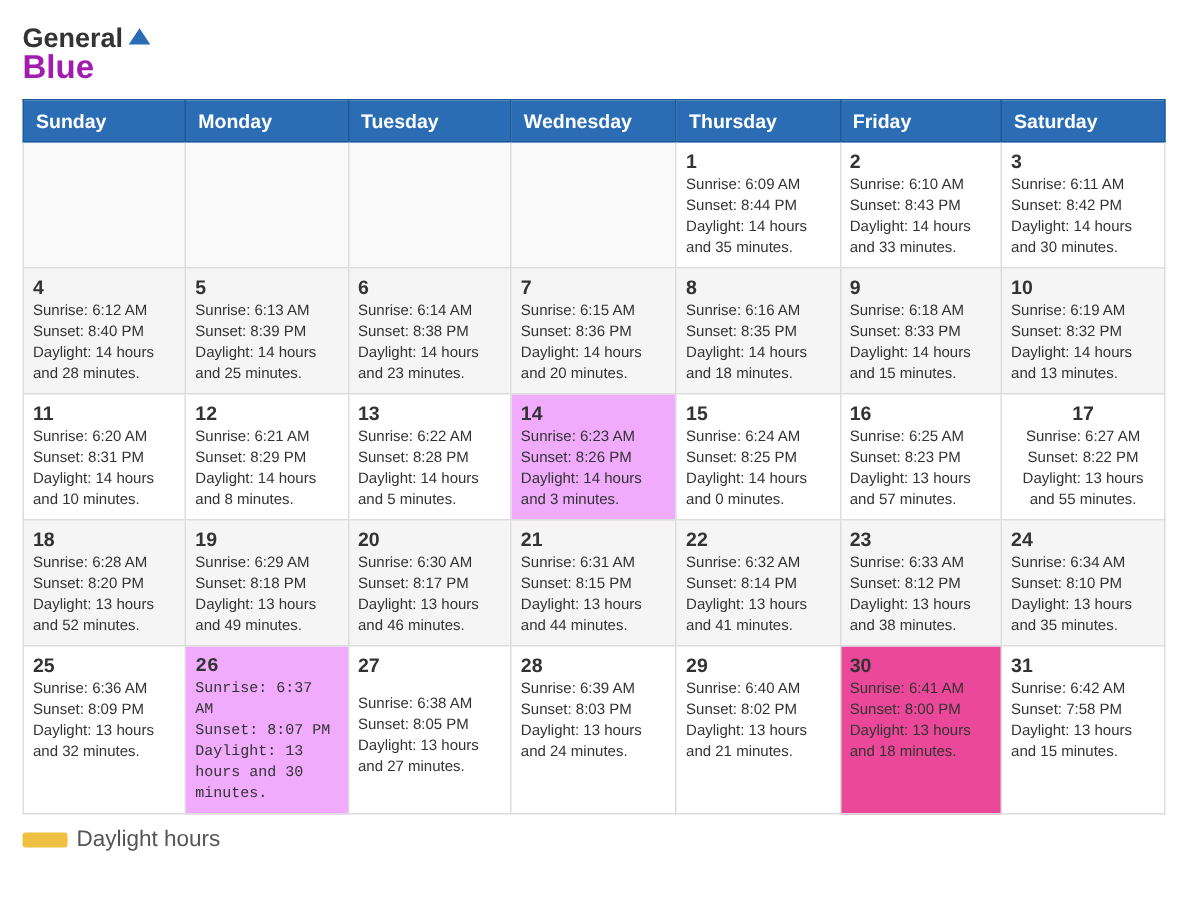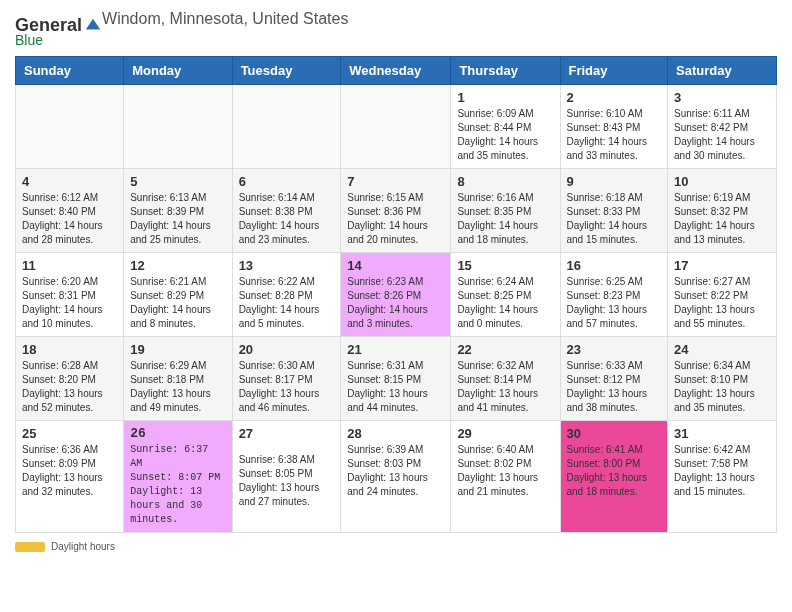--- a/index.html
+++ b/index.html
@@ -25,23 +25,23 @@
     .logo-text {
       display: flex;
       align-items: center;
     }
     .logo-general {
       font-size: 18px;
       font-weight: bold;
       color: #333;
     }
     .logo-blue {
-      font-size: 14px;
-      font-weight: normal;
-      color: #15803d;
+      font-size: 22px;
+      font-weight: bold;
+      color: #a21caf;
     }
     .logo-icon {
       width: 18px;
       height: 18px;
       margin-left: 2px;
     }
     .title-section {
       text-align: right;
     }
     .main-title {
@@ -93,21 +93,21 @@
     .day-info {
       font-size: 10px;
       color: #333;
       line-height: 1.4;
     }
     .empty-cell {
       background: #f9f9f9 !important;
     }
     .footer-note {
       margin-top: 8px;
-      font-size: 10px;
+      font-size: 15px;
       color: #555;
       display: flex;
       align-items: center;
       gap: 6px;
     }
     .daylight-bar {
       display: inline-block;
       width: 30px;
       height: 10px;
       background: #f0c040;
@@ -121,21 +121,20 @@
   <div class="logo">
     <div class="logo-text">
       <span class="logo-general">General</span>
       <svg class="logo-icon" viewBox="0 0 20 20">
         <polygon points="10,2 18,14 2,14" fill="#2a6db5"></polygon>
       </svg>
     </div>
     <span class="logo-blue" style="margin-top:-4px;">Blue</span>
   </div>
   <div class="title-section">
-    <div class="subtitle">Windom, Minnesota, United States</div>
   </div>
 </div>
 
 <table class="calendar">
   <thead>
     <tr>
       <th>Sunday</th>
       <th>Monday</th>
       <th>Tuesday</th>
       <th>Wednesday</th>
@@ -243,21 +242,21 @@
           <div class="day-info" style="white-space: pre-line;">Sunrise: 6:24 AM
 Sunset: 8:25 PM
 Daylight: 14 hours and 0 minutes.</div>
         </td>
         <td style="background-color: rgb(255, 255, 255);">
           <div class="day-number">16</div>
           <div class="day-info" style="white-space: pre-line;">Sunrise: 6:25 AM
 Sunset: 8:23 PM
 Daylight: 13 hours and 57 minutes.</div>
         </td>
-        <td style="background-color: rgb(255, 255, 255);">
+        <td style="background-color: rgb(255, 255, 255); text-align: center;">
           <div class="day-number">17</div>
           <div class="day-info" style="white-space: pre-line;">Sunrise: 6:27 AM
 Sunset: 8:22 PM
 Daylight: 13 hours and 55 minutes.</div>
         </td>
       </tr>
       <tr>
         <td style="background-color: rgb(245, 245, 245);">
           <div class="day-number">18</div>
           <div class="day-info" style="white-space: pre-line;">Sunrise: 6:28 AM

